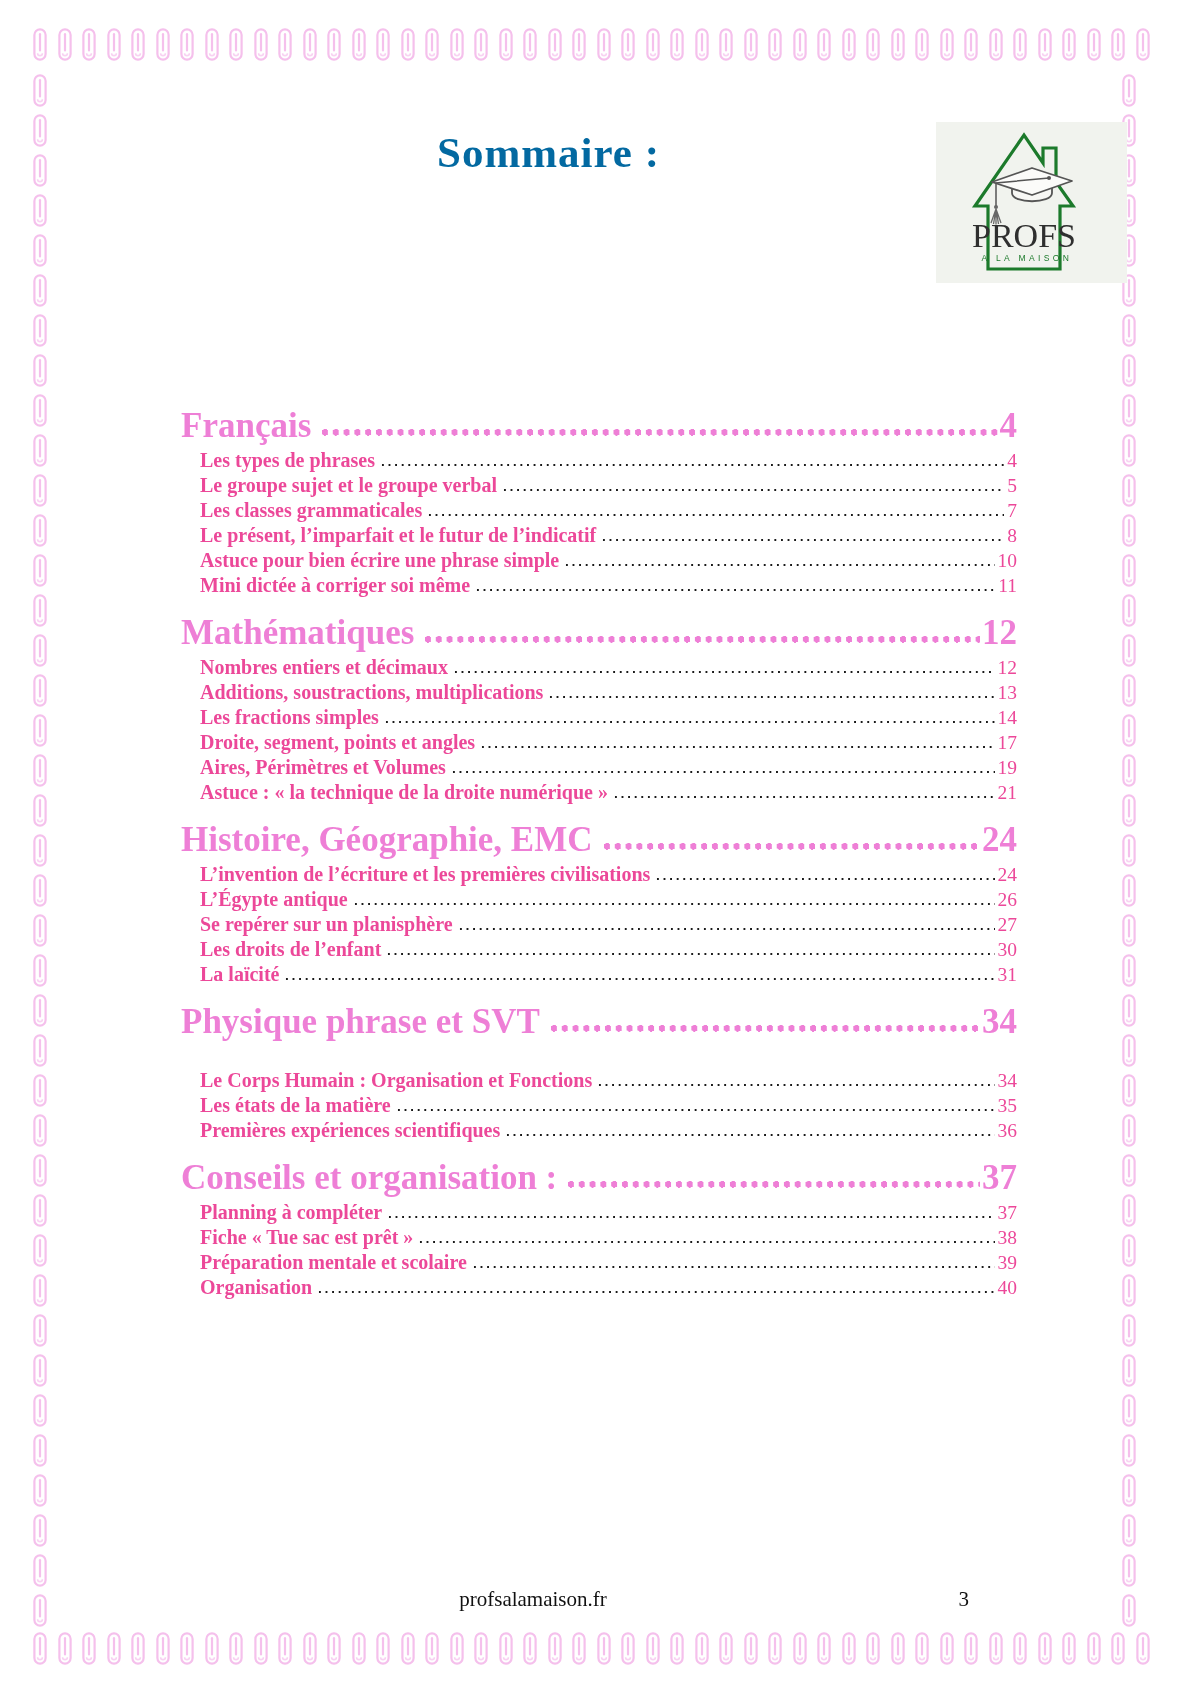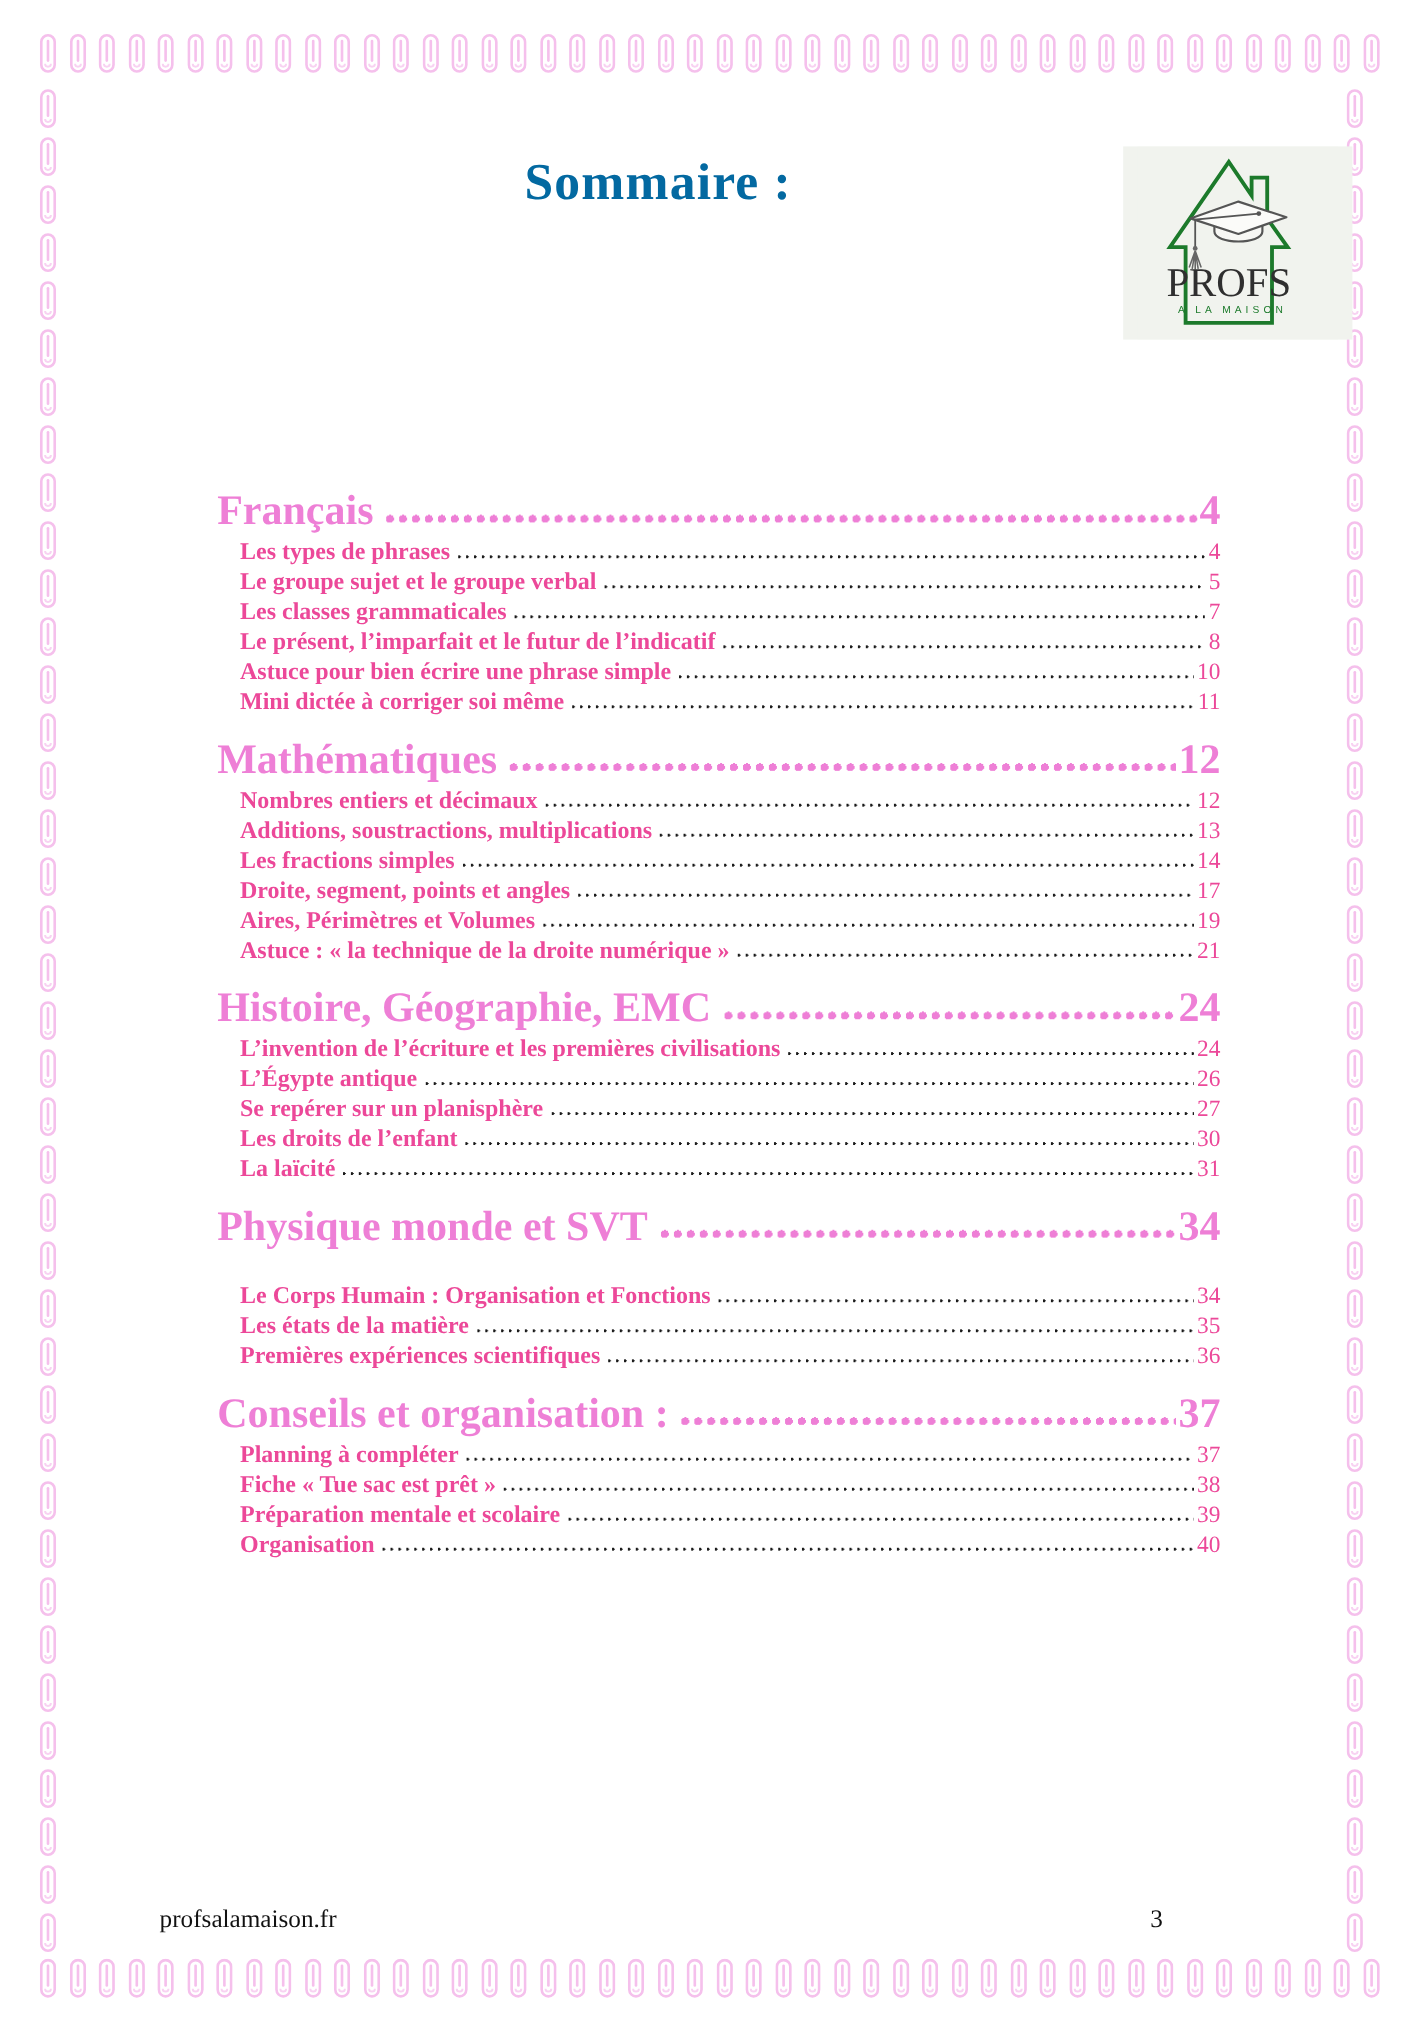--- a/index.html
+++ b/index.html
@@ -48,21 +48,21 @@
   .item-leader{
     flex:1;height:4.5px;margin:0 3px 0 6px;
     background-image:radial-gradient(circle 1.25px at 1.7px 2.2px,#1a1a1a 99%,transparent 100%);
     background-size:6.6px 4.5px;background-repeat:repeat-x;
   }
   .item-page{font-weight:normal;font-size:19.5px;white-space:nowrap;}
   .line-gap{height:24px;}
   
   .footer-site{
     position:absolute;left:133px;top:1587px;width:800px;
-    text-align:left;font-size:21px;color:#111111;
+    text-align:center;font-size:21px;color:#111111;
   }
   .footer-page{
     position:absolute;left:925px;top:1587px;width:44px;
     text-align:right;font-size:21px;color:#111111;
   }
 </style>
 </head>
 <body>
 
 <div class="page">
@@ -1050,21 +1050,21 @@
           <span class="item-page">30</span>
         </div>
         <div class="item-row">
           <span class="item-label">La laïcité</span>
           <span class="item-leader"></span>
           <span class="item-page">31</span>
         </div>
       </div>
       <div class="section">
         <div class="heading-row">
-          <span class="heading-title">Physique monde et SVT</span>
+          <span class="heading-title">Physique phrase et SVT</span>
           <span class="heading-leader"></span>
           <span class="heading-page">34</span>
         </div>
         <div class="line-gap"></div>
         <div class="item-row">
           <span class="item-label">Le Corps Humain : Organisation et Fonctions</span>
           <span class="item-leader"></span>
           <span class="item-page">34</span>
         </div>
         <div class="item-row">

